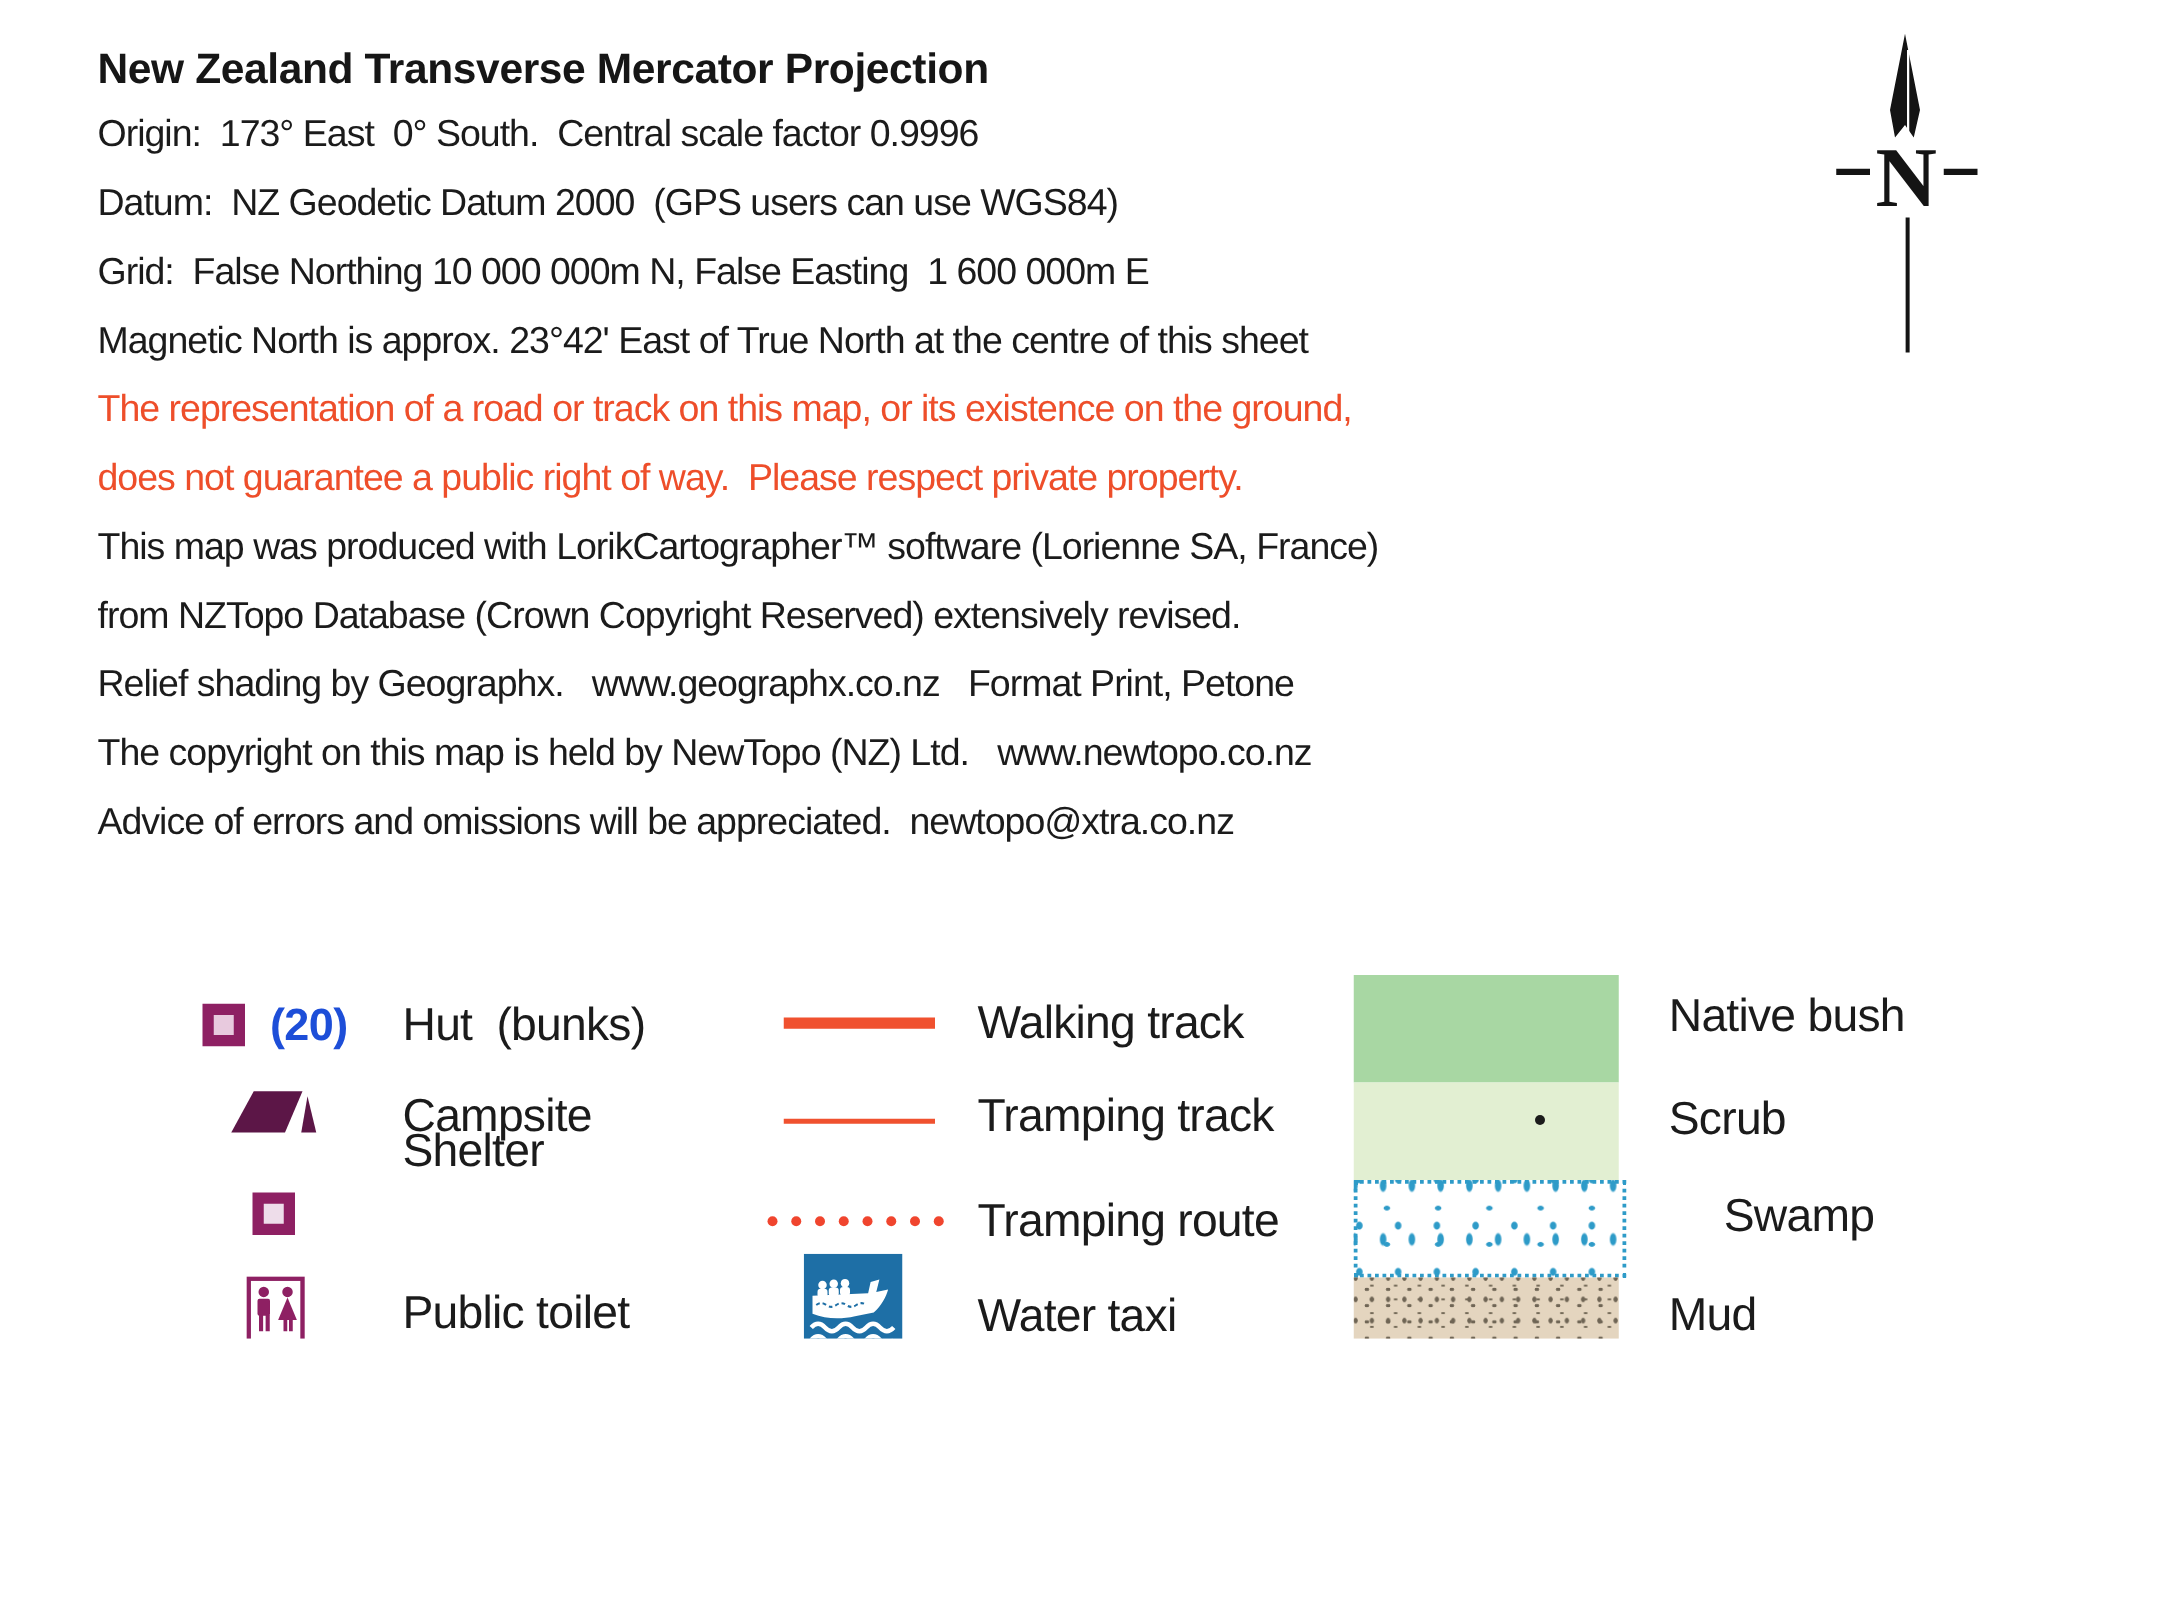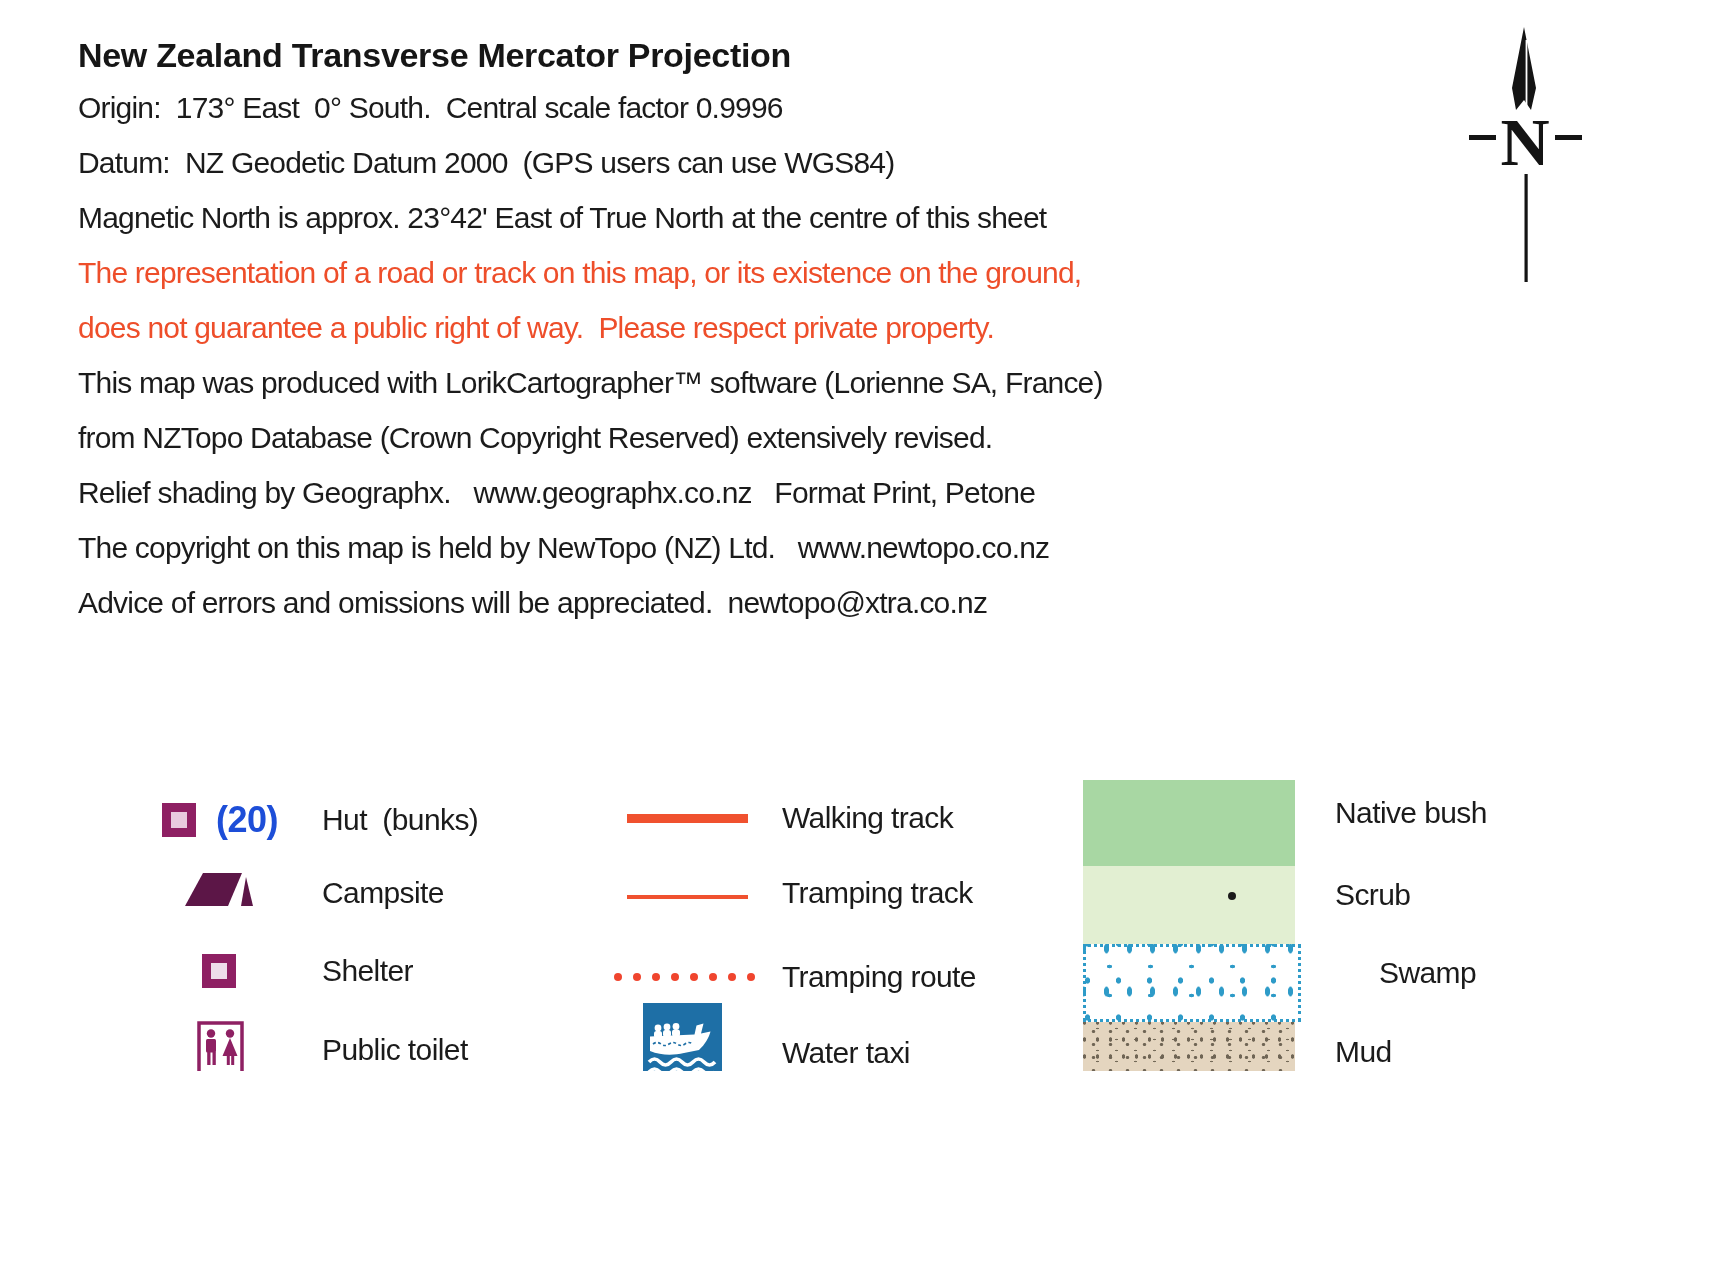--- a/index.html
+++ b/index.html
@@ -6,21 +6,21 @@
   .page{position:relative;width:1729px;height:1071px;background:#ffffff;overflow:hidden;
         font-family:"Liberation Sans", sans-serif;color:#1b1b1b;}
   .abs{position:absolute;}
   .title{position:absolute;left:78px;top:36px;font-size:34px;font-weight:bold;
          letter-spacing:-0.3px;margin:0;white-space:pre;color:#161616;}
   .textblock{position:absolute;left:78px;top:80px;}
   .line{height:55px;line-height:55px;font-size:30px;letter-spacing:-0.8px;white-space:pre;color:#1b1b1b;}
   .line.red{color:#ee4e2a;}
   .ref-heading{position:absolute;left:87px;top:744px;margin:0;font-size:30px;font-weight:bold;
                letter-spacing:-0.2px;white-space:pre;color:#161616;}
-  .lab{position:absolute;transform:translateY(-50%);font-size:30px;letter-spacing:-0.6px;
+  .lab{position:absolute;transform:translateY(-50%);font-size:37px;letter-spacing:-0.6px;
        white-space:pre;color:#1b1b1b;}
   .count{position:absolute;transform:translateY(-50%);font-size:36px;font-weight:bold;
          letter-spacing:-0.5px;color:#1d4ed8;white-space:pre;}
   
   .sym-square{position:absolute;width:34px;height:34px;background:#8e2063;
               display:flex;align-items:center;justify-content:center;}
   .sym-square .inner{width:16px;height:16px;background:#e8cade;}
   
   .walk-line{position:absolute;width:121px;height:9px;background:#f0512f;}
   .tramp-line{position:absolute;width:121px;height:4px;background:#f0512f;}
@@ -60,20 +60,21 @@
 </head>
 <body>
 
 <div class="page">
 
   <h1 class="title">New Zealand Transverse Mercator Projection</h1>
 
   <div class="textblock">
     <div class="line">Origin:  173° East  0° South.  Central scale factor 0.9996</div>
     <div class="line">Datum:  NZ Geodetic Datum 2000  (GPS users can use WGS84)</div>
+    <div class="line">Grid:  False Northing 10 000 000m N, False Easting  1 600 000m E</div>
     <div class="line">Magnetic North is approx. 23°42' East of True North at the centre of this sheet</div>
     <div class="line red">The representation of a road or track on this map, or its existence on the ground,</div>
     <div class="line red">does not guarantee a public right of way.  Please respect private property.</div>
     <div class="line">This map was produced with LorikCartographer™ software (Lorienne SA, France)</div>
     <div class="line">from NZTopo Database (Crown Copyright Reserved) extensively revised.</div>
     <div class="line">Relief shading by Geographx.   www.geographx.co.nz   Format Print, Petone</div>
     <div class="line">The copyright on this map is held by NewTopo (NZ) Ltd.   www.newtopo.co.nz</div>
     <div class="line">Advice of errors and omissions will be appreciated.  newtopo@xtra.co.nz</div>
   </div>
 
@@ -133,21 +134,21 @@
 
   <div class="abs" style="left:212px;top:1185px;">
     <svg width="16" height="45" viewBox="0 0 16 45">
       <rect x="6.2" y="2" width="3.6" height="28" fill="#e9a32a"></rect>
       <polygon points="2,28 14,28 8,42" fill="#e9a32a"></polygon>
     </svg>
   </div>
 
   <div class="lab" style="left:322px;top:820px;">Hut  (bunks)</div>
   <div class="lab" style="left:322px;top:893px;">Campsite</div>
-  <div class="lab" style="left:322px;top:971px;">Shelter</div>
+  <div class="lab" style="left:322px;top:921px;">Shelter</div>
   <div class="lab" style="left:322px;top:1050px;">Public toilet</div>
   <div class="lab" style="left:322px;top:1127px;">Mercator</div>
   <div class="lab" style="left:322px;top:1209px;">Depression</div>
 
   <div class="walk-line" style="left:627px;top:814px;"></div>
   <div class="tramp-line" style="left:627px;top:895px;"></div>
   <div class="route-dots" style="left:614px;top:973px;">
     <i></i>
       <i></i>
       <i></i>

